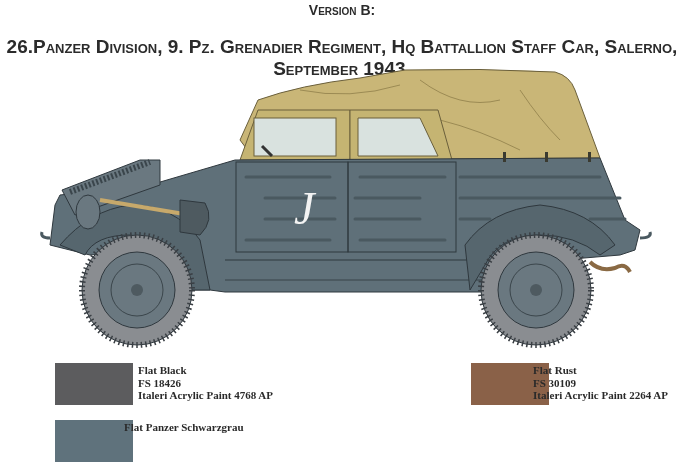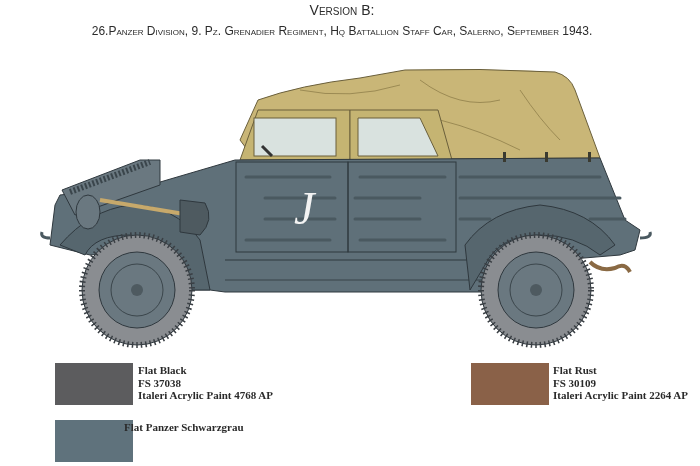--- a/index.html
+++ b/index.html
@@ -1,21 +1,21 @@
 <!DOCTYPE html>
 <html><head>
 <meta charset="utf-8">
 <style>
   html, body { margin:0; padding:0; }
   body { width:700px; height:466px; background:#ffffff; position:relative; overflow:hidden;
          font-family: "Liberation Sans", sans-serif; }
   .title { position:absolute; left:0; width:684px; text-align:center; color:#2b2b2b;
-           font-weight:normal; font-variant: small-caps; letter-spacing:0; }
+           font-weight:bold; font-variant: small-caps; letter-spacing:0; }
   .title.v { top:2px; font-size:14px; }
-  .title.sub { top:24px; font-size:12px; }
+  .title.sub { top:36px; font-size:19px; }
   .vehicle { position:absolute; left:0; top:0; }
   .swatch { position:absolute; width:78px; height:42px; }
   .legend { position:absolute; font-size:11px; line-height:12.5px; font-weight:bold; color:#2a2a2a;
             font-family: Liberation Serif, serif; }
   .legend div { white-space:nowrap; }
 </style>
 </head>
 <body>
 
 <div class="title v">Version B:</div>
@@ -94,27 +94,27 @@
     <circle cx="536" cy="290" r="55" fill="none" stroke="#3a3f44" stroke-width="6" stroke-dasharray="1.5 3"></circle>
     <circle cx="536" cy="290" r="38" fill="#6a7880" stroke="#2f383e" stroke-width="1"></circle>
     <circle cx="536" cy="290" r="26" fill="none" stroke="#2f383e" stroke-width="0.8"></circle>
     <circle cx="536" cy="290" r="6" fill="#4e5a60"></circle>
   </g>
 </svg>
 
 <div class="swatch" style="left:55px;top:363px;background:#5c5c5e;"></div>
 <div class="legend" style="left:138px;top:364px;">
   <div>Flat Black</div>
-  <div>FS 37038</div>
+  <div>FS 18426</div>
   <div>Italeri Acrylic Paint 4768 AP</div>
 </div>
 
 <div class="swatch" style="left:55px;top:420px;background:#5f727c;"></div>
 <div class="legend" style="left:124px;top:421px;">
   <div>Flat Panzer Schwarzgrau</div>
 </div>
 
 <div class="swatch" style="left:471px;top:363px;background:#8a6148;"></div>
-<div class="legend" style="left:553px;top:364px;">
+<div class="legend" style="left:533px;top:364px;">
   <div>Flat Rust</div>
   <div>FS 30109</div>
   <div>Italeri Acrylic Paint 2264 AP</div>
 </div>
 
 </body></html>

